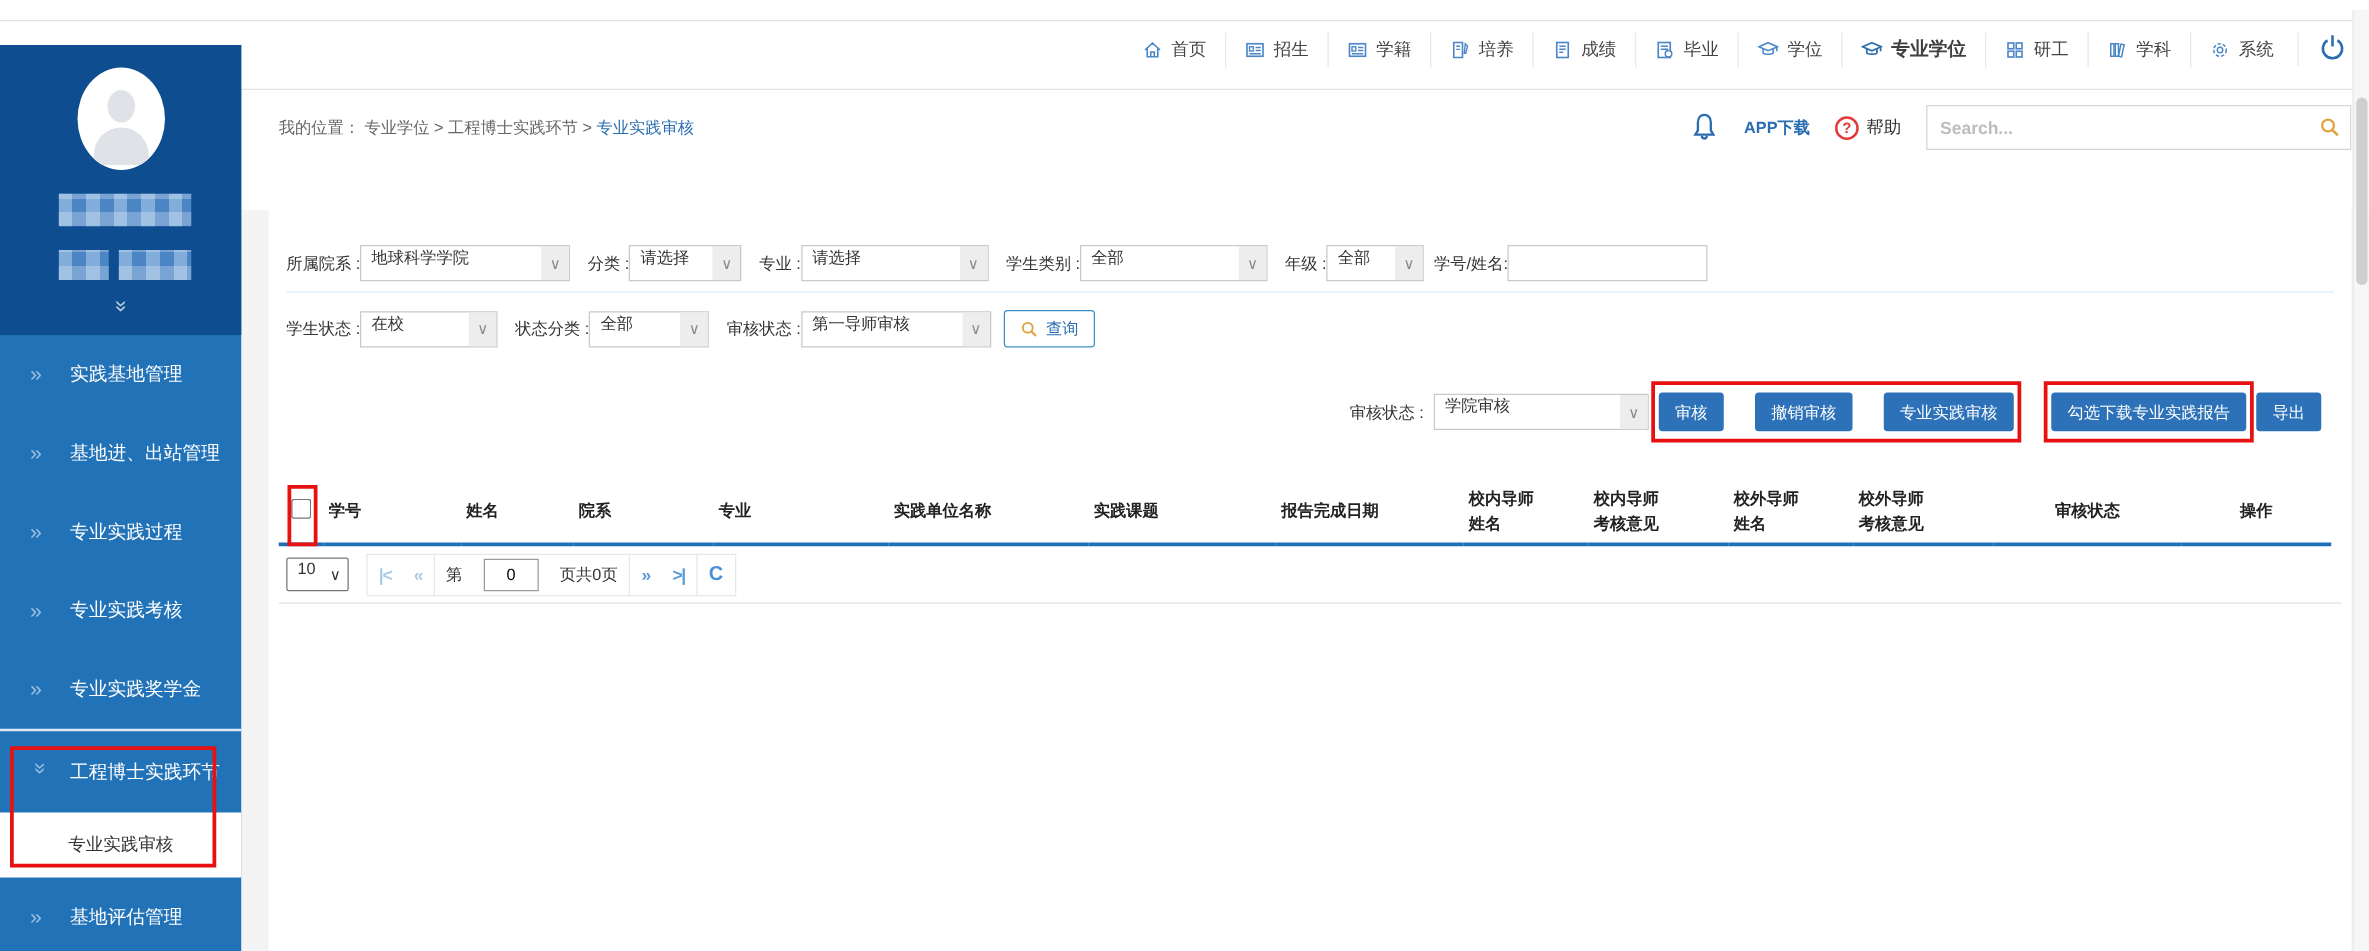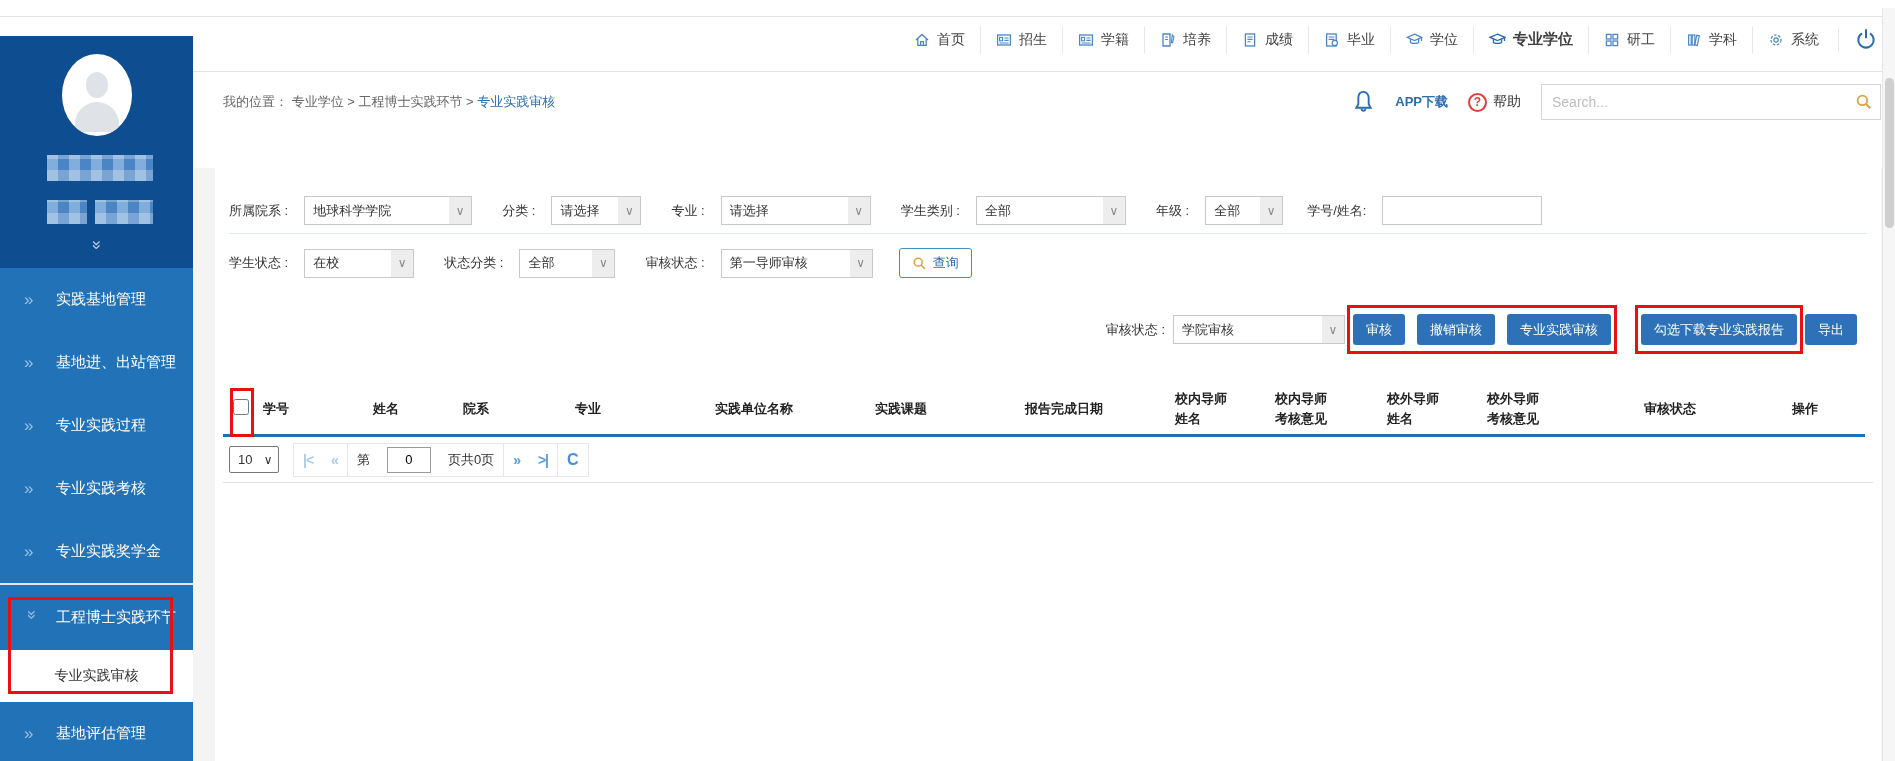--- a/index.html
+++ b/index.html
@@ -45,39 +45,39 @@
   .power { border-left:1px solid #e8e8e8; padding-left:16px; margin-left:4px; cursor:pointer; }
 
   .crumbbar { height:60px; background:#fff; display:flex; align-items:center; padding:0 14px 0 30px; }
   .crumb { font-size:13px; color:#666; }
   .crumb .cur { color:#2a6db0; }
   .tools { margin-left:auto; display:flex; align-items:center; gap:20px; }
   .appdl { color:#2a6db0; font-size:13px; font-weight:bold; cursor:pointer; }
   .help { display:flex; align-items:center; gap:6px; font-size:14px; color:#333; cursor:pointer; }
   .qmark { width:19px; height:19px; border:2px solid #e23b3b; color:#e23b3b; border-radius:50%; font-size:12px; font-weight:bold; display:flex; align-items:center; justify-content:center; }
   .searchbox { position:relative; width:340px; }
-  .searchbox input { width:100%; height:36px; border:1px solid #d5d5d5; padding:0 34px 0 10px; font-size:14px; color:#444; outline:none; }
+  .searchbox input { width:100%; height:36px; border:1px solid #d5d5d5; padding:0 34px 0 10px; font-size:14px; color:#444; outline:none;font-weight:bold; }
   .searchbox input::placeholder { color:#bdbdbd; }
   .searchbox svg { position:absolute; right:8px; top:9px; }
 
   .content { background:#f4f4f4; height:629px; }
   .panel { margin:36px 14px 0 22px; background:#fff; height:calc(100% - 36px); padding:28px 0 0 8px; }
 
-  .frow { display:flex; align-items:center; gap:16px; font-size:13px; color:#333; }
+  .frow { display:flex; align-items:center; gap:0; font-size:13px; color:#333; }
   .flabel { margin-left:14px; white-space:nowrap; }
-  .sel { display:flex; align-items:center; justify-content:space-between; border:1px solid #c9c9c9; background:#fff; height:29px; padding-left:8px; font-size:13px; color:#333; cursor:pointer; }
+  .sel { display:flex; justify-content:space-between; border:1px solid #c9c9c9; background:#fff; height:29px; padding-left:8px; font-size:13px; color:#333; cursor:pointer; }
   .sel .chev { width:22px; height:100%; display:flex; align-items:center; justify-content:center; color:#8a8a8a; background:#ededed; font-size:12px; margin-left:6px; }
   .tinput { height:29px; border:1px solid #c9c9c9; width:160px; padding:0 8px; font-size:13px; outline:none; }
   .fdivider { border-top:1px solid #ddeaf4; margin:8px 14px 0 6px; }
   .frow2 { margin-top:14px; }
   .qbtn { display:flex; align-items:center; gap:6px; border:1px solid #3f8fc4; color:#2a6db0; background:#fff; height:30px; padding:0 12px; border-radius:3px; font-size:13px; margin-left:10px; cursor:pointer; }
 
   .action-row { margin-top:36px; display:flex; align-items:center; justify-content:flex-end; gap:8px; padding-right:24px; font-size:13px; color:#333; }
   .btn { background:#2d72b8; color:#fff; border:none; height:31px; padding:0 13px; font-size:13px; border-radius:3px; cursor:pointer; white-space:nowrap; }
-  .bgroup { position:relative; display:flex; gap:12px; align-items:center; }
+  .bgroup { position:relative; display:flex; gap:25px; align-items:center; }
   .bgroup .anno { left:-6px; right:-6px; top:-9px; bottom:-9px; }
   .gap18 { width:14px; }
 
   table { width:calc(100% - 16px); margin:38px 8px 0 0; border-collapse:collapse; table-layout:fixed;text-decoration:underline; }
   th { font-size:13px; color:#222; font-weight:bold; text-align:left; padding:6px 4px; border-bottom:3px solid #1d70b8; vertical-align:middle; height:50px; }
   th span { white-space:pre-line; line-height:1.5; display:inline-block; }
   th.c { text-align:center; }
   th.cb { position:relative; text-align:center; }
   th.cb input { width:16px; height:16px; cursor:pointer; }
   .anno-cb { left:7px; top:5px; width:24px; height:49px; }

